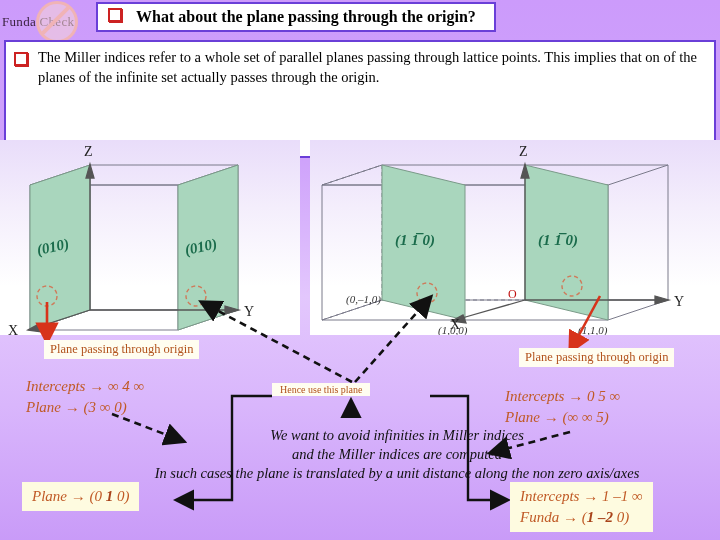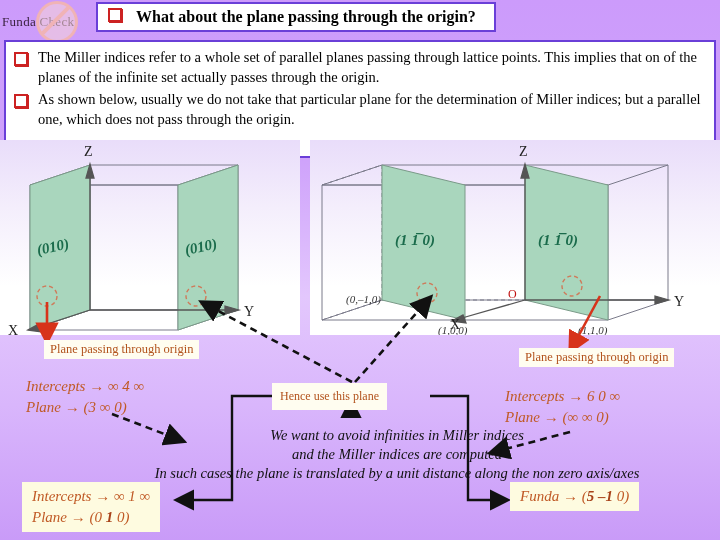--- a/index.html
+++ b/index.html
@@ -51,21 +51,21 @@
   .o-label{font-family:"Liberation Serif",serif;font-size:12px;fill:#c01010;}
 
   
   .callout{
     position:absolute;background:#fffdf0;color:#b2521c;
     font-family:"Liberation Serif",serif;font-size:12.5px;
     padding:2px 6px;white-space:nowrap;
   }
   #label-origin-left{left:44px;top:340px;}
   #label-origin-right{left:519px;top:348px;}
-  #hence-box{left:272px;top:383px;background:#fffdf0;border:0;font-size:12px;padding:6px 8px;}
+  #hence-box{left:272px;top:383px;background:#fffdf0;border:0;font-size:10px;padding:1px 8px;}
 
   .interc{
     position:absolute;font-family:"Liberation Serif",serif;font-style:italic;
     color:#c05a26;font-size:15px;line-height:21px;white-space:nowrap;
   }
   #interc-left{left:26px;top:376px;}
   #interc-right{left:505px;top:386px;}
 
   .resbox{
     position:absolute;background:#fefbe0;
@@ -96,24 +96,20 @@
 
 <div class="abs" id="question-box">
   <span class="bullet"><span class="sq"></span></span>
   <span id="question-text">What about the plane passing through the origin?</span>
 </div>
 
 <div class="abs" id="bullets-box">
   <div class="bullet-row">
     <span class="sq"></span>
     <span class="bullet-text">The Miller indices refer to a whole set of parallel planes passing through lattice points. This implies that on of the planes of the infinite set actually passes through the origin.</span>
-  </div>
-  <div class="bullet-row">
-    <span class="sq"></span>
-    <span class="bullet-text">As shown below, usually we do not take that particular plane for the determination of Miller indices; but a parallel one, which does not pass through the origin.</span>
   </div>
 </div>
 
 <div class="diagram" id="diagram-left">
   <svg width="300" height="195" viewBox="0 0 300 195" xmlns="http://www.w3.org/2000/svg">
 
     <g stroke="#7a7a8a" fill="none" stroke-width="1">
       <path d="M30 45 L90 25 L238 25 L178 45 Z"></path>
       <path d="M30 45 L30 190 L178 190 L178 45 Z"></path>
       <path d="M238 25 L238 170 L178 190"></path>
@@ -218,29 +214,29 @@
 
 <div class="callout" id="label-origin-left">Plane passing through origin</div>
 <div class="callout" id="label-origin-right">Plane passing through origin</div>
 <div class="callout" id="hence-box">Hence use this plane</div>
 
 <div class="interc" id="interc-left">
   <div>Intercepts → ∞ 4 ∞</div>
   <div>Plane → (3 ∞ 0)</div>
 </div>
 <div class="interc" id="interc-right">
-  <div>Intercepts → 6 0 ∞</div>
-  <div>Plane → (∞ ∞ 0)</div>
+  <div>Intercepts → 0 5 ∞</div>
+  <div>Plane → (∞ ∞ 5)</div>
 </div>
 
 <div id="center-note">
   <div>We want to avoid infinities in Miller indices</div>
   <div>and the Miller indices are computed</div>
   <div>In such cases the plane is translated by a unit distance along the non zero axis/axes</div>
 </div>
 
 <div class="resbox" id="res-left">
-  <div>Intercepts → ∞ 1 ∞</div>
   <div><span>Plane → (0 </span><b>1</b><span> 0)</span></div>
 </div>
 <div class="resbox" id="res-right">
-  <div><span>Funda → (</span><b>5 –1</b><span> 0)</span></div>
+  <div>Intercepts → 1 –1 ∞</div>
+  <div><span>Funda → (</span><b>1 –2</b><span> 0)</span></div>
 </div>
 
 </body></html>

